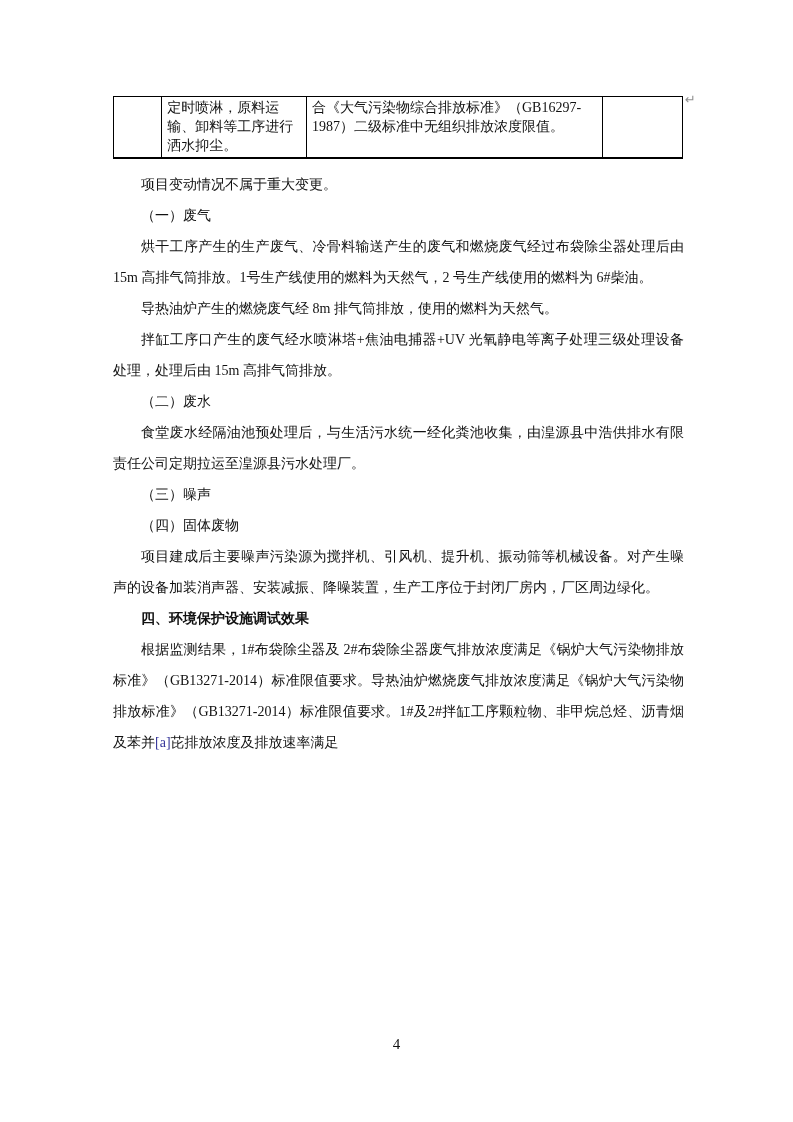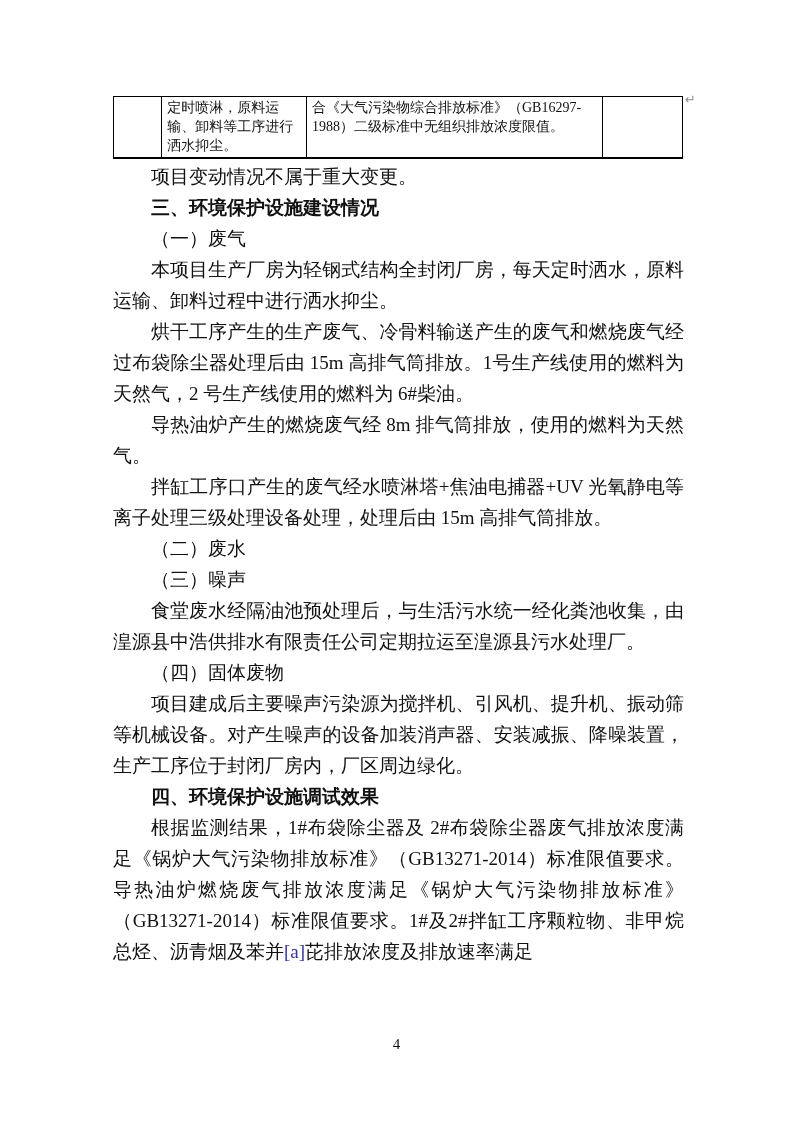--- a/index.html
+++ b/index.html
@@ -33,23 +33,23 @@
     padding: 1px 5px 2px 5px;
   }
   table.cont-table { border-bottom: 2px solid #000000; }
   td.c0 { width: 37px; }
   td.c1 { width: 133px; }
   td.c2 { width: 283px; }
   td.c3 { width: 69px; }
   tr.cont-row { height: 54px; }
   
   .body-text {
-    padding-top: 2px;
+    padding-top: 10px;
     width: 571px;
-    font-size: 19px;
+    font-size: 14px;
     line-height: 31px;
   }
   .body-text p {
     margin: 0;
     text-indent: 2em;
     text-align: justify;
   }
   .body-text p.h { font-weight: bold; }
   .bracket-blue { color: #333399; }
   
@@ -78,37 +78,35 @@
 
   <span class="pilcrow">↵</span>
 
   <div class="doc-area">
 
     <table class="cont-table">
       <tbody>
         <tr class="cont-row">
           <td class="c0"></td>
           <td class="c1">定时喷淋，原料运输、卸料等工序进行洒水抑尘。</td>
-          <td class="c2">合《大气污染物综合排放标准》（GB16297-1988）二级标准中无组织排放浓度限值。</td>
+          <td class="c2">合《大气污染物综合排放标准》（GB16297-1987）二级标准中无组织排放浓度限值。</td>
           <td class="c3"></td>
         </tr>
       </tbody>
     </table>
 
     <div class="body-text">
       <p>项目变动情况不属于重大变更。</p>
-      <p class="h">三、环境保护设施建设情况</p>
       <p>（一）废气</p>
-      <p>本项目生产厂房为轻钢式结构全封闭厂房，每天定时洒水，原料运输、卸料过程中进行洒水抑尘。</p>
       <p>烘干工序产生的生产废气、冷骨料输送产生的废气和燃烧废气经过布袋除尘器处理后由 15m 高排气筒排放。1号生产线使用的燃料为天然气，2 号生产线使用的燃料为 6#柴油。</p>
       <p>导热油炉产生的燃烧废气经 8m 排气筒排放，使用的燃料为天然气。</p>
       <p>拌缸工序口产生的废气经水喷淋塔+焦油电捕器+UV 光氧静电等离子处理三级处理设备处理，处理后由 15m 高排气筒排放。</p>
       <p>（二）废水</p>
+      <p>食堂废水经隔油池预处理后，与生活污水统一经化粪池收集，由湟源县中浩供排水有限责任公司定期拉运至湟源县污水处理厂。</p>
       <p>（三）噪声</p>
-      <p>食堂废水经隔油池预处理后，与生活污水统一经化粪池收集，由湟源县中浩供排水有限责任公司定期拉运至湟源县污水处理厂。</p>
       <p>（四）固体废物</p>
       <p>项目建成后主要噪声污染源为搅拌机、引风机、提升机、振动筛等机械设备。对产生噪声的设备加装消声器、安装减振、降噪装置，生产工序位于封闭厂房内，厂区周边绿化。</p>
       <p class="h">四、环境保护设施调试效果</p>
       <p><span>根据监测结果，1#布袋除尘器及 2#布袋除尘器废气排放浓度满足《锅炉大气污染物排放标准》（GB13271-2014）标准限值要求。导热油炉燃烧废气排放浓度满足《锅炉大气污染物排放标准》（GB13271-2014）标准限值要求。1#及2#拌缸工序颗粒物、非甲烷总烃、沥青烟及苯并</span><span class="bracket-blue">[a]</span><span>芘排放浓度及排放速率满足</span></p>
     </div>
 
   </div>
 
   <div class="page-number">4</div>
 

